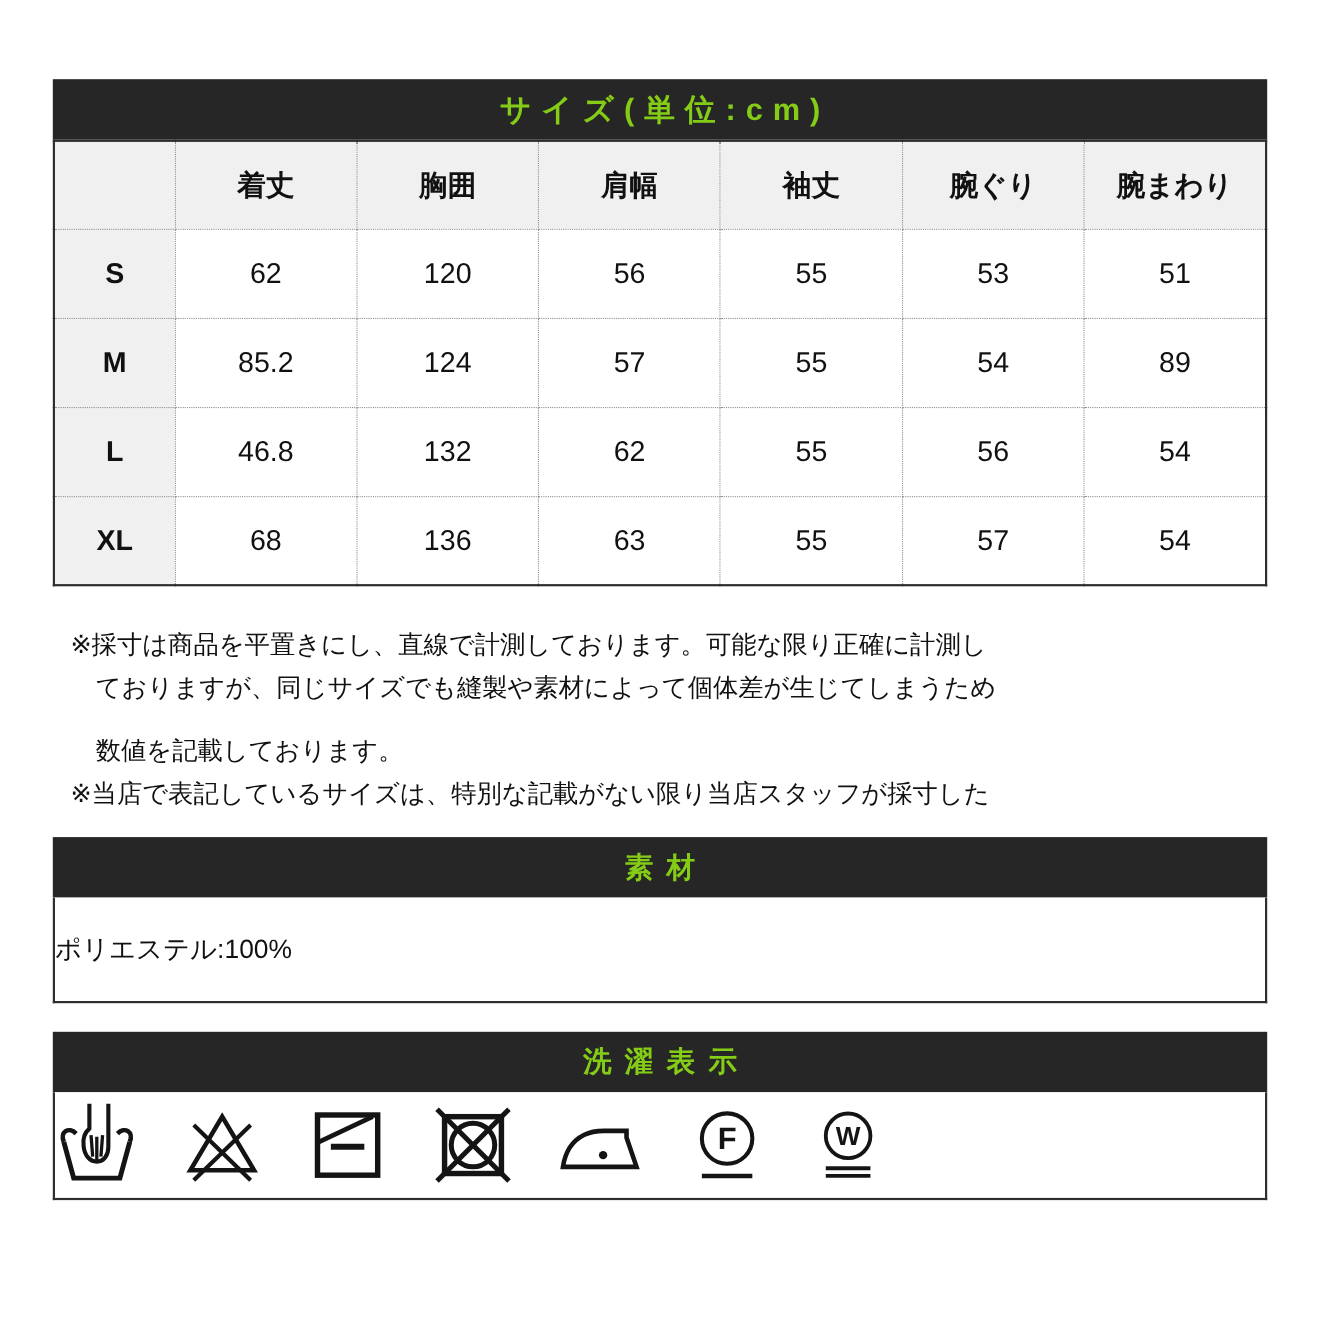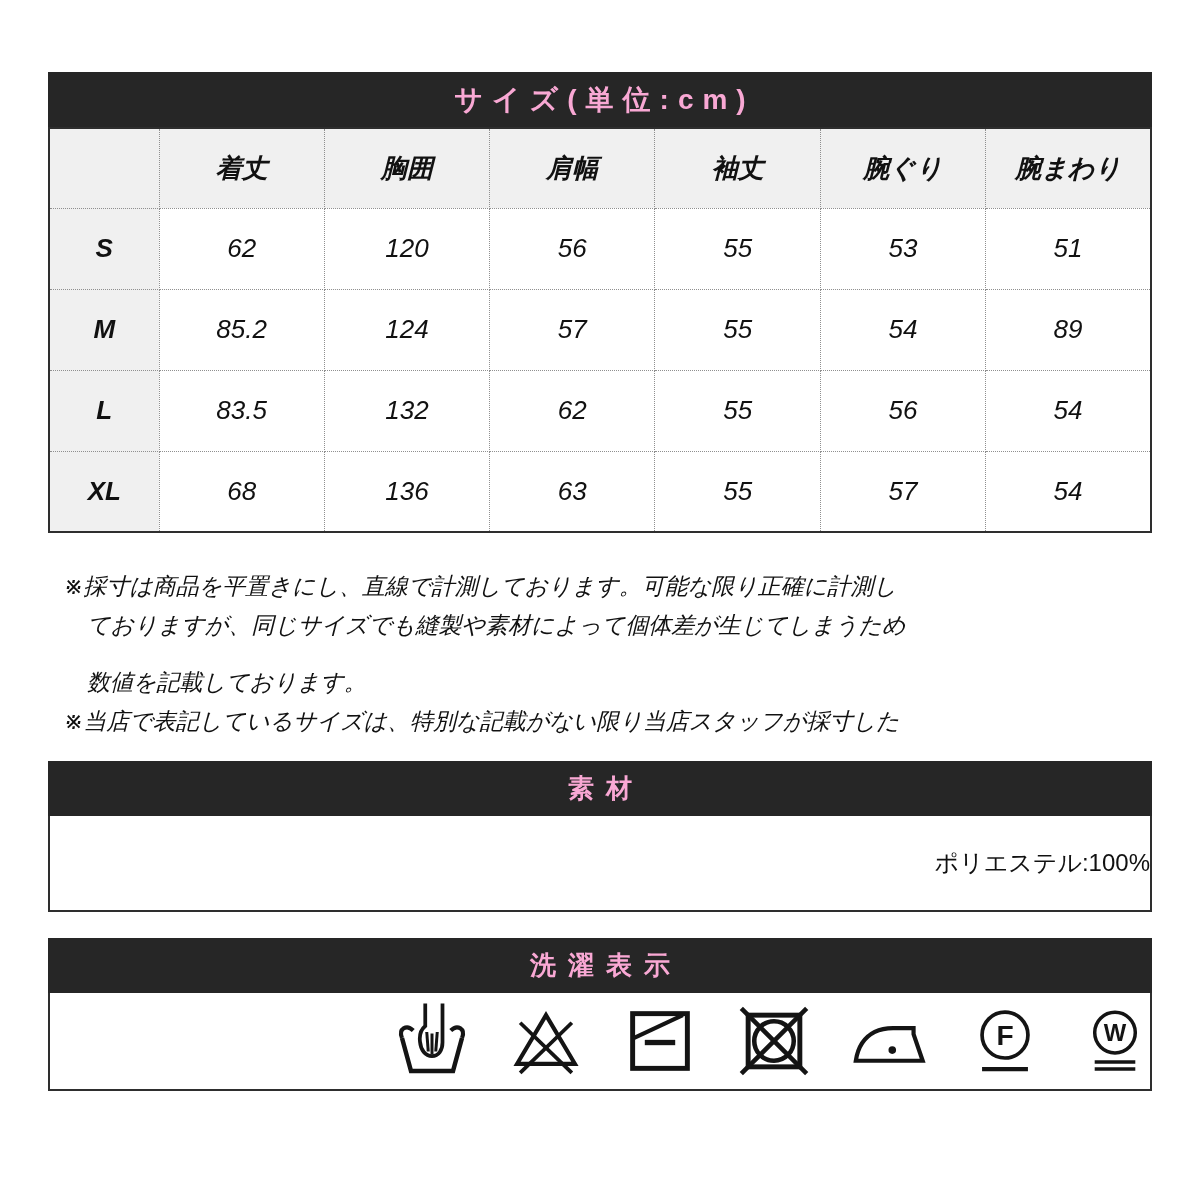--- a/index.html
+++ b/index.html
@@ -9,21 +9,21 @@
     background: #ffffff;
     color: #111111;
     font-family: "Liberation Sans", "DejaVu Sans", sans-serif;
     overflow: hidden;
   }
   .page { padding: 72px 48px 0 48px; }
 
   
   .bar {
     background: #262626;
-    color: #f9a8d4;
+    color: #84cc16;
     font-weight: bold;
     text-align: center;
     height: 55px;
     line-height: 55px;
   }
   .bar-size  { font-size: 28px; letter-spacing: 9px;  text-indent: 9px; }
   .bar-small { font-size: 26px; letter-spacing: 12px; text-indent: 12px; }
 
   
   table.size-table {
@@ -31,49 +31,46 @@
     border-collapse: collapse;
     border: 2px solid #2e2e2e;
     table-layout: fixed;
   }
   .size-table th, .size-table td {
     border: 1px dotted #8f8f8f;
     text-align: center;
     vertical-align: middle;
     font-size: 26px;
     padding: 0;
-    font-style: italic;
   }
   .size-table thead tr { height: 80px; }
   .size-table tbody tr { height: 81px; }
   .size-table thead th { background: #f0f0f0; font-weight: bold; }
   .size-table tbody th { background: #f0f0f0; font-weight: bold; }
   .size-table td { background: #ffffff; font-weight: normal; }
 
   
   .notes { margin: 34px 0 0 16px; }
   .note { margin: 0 0 18px 0; }
   .note-line {
     font-size: 23px;
     line-height: 39px;
     color: #111111;
     white-space: nowrap;
-    font-style: italic;
   }
   .note-line.cont { padding-left: 23px; }
 
   
   .panel {
     border: 2px solid #2e2e2e;
     border-top: none;
     background: #ffffff;
     display: flex;
     align-items: center;
-    justify-content: flex-end;
-    padding-left: 12px;
+    justify-content: flex-start;
   }
   .material-section { margin-top: 20px; }
   .material-panel { height: 96px; font-size: 24px; }
   .wash-section { margin-top: 26px; }
   .wash-panel { height: 98px; gap: 38px; }
 
   .care-icon { display: inline-flex; align-items: center; }
   .care-icon svg { display: block; }
   .stk  { fill: none; stroke: #141414; }
 </style>
@@ -119,21 +116,21 @@
           <th>M</th>
           <td>85.2</td>
           <td>124</td>
           <td>57</td>
           <td>55</td>
           <td>54</td>
           <td>89</td>
         </tr>
         <tr>
           <th>L</th>
-          <td>83.5</td>
+          <td>46.8</td>
           <td>132</td>
           <td>62</td>
           <td>55</td>
           <td>56</td>
           <td>54</td>
         </tr>
         <tr>
           <th>XL</th>
           <td>68</td>
           <td>136</td>

